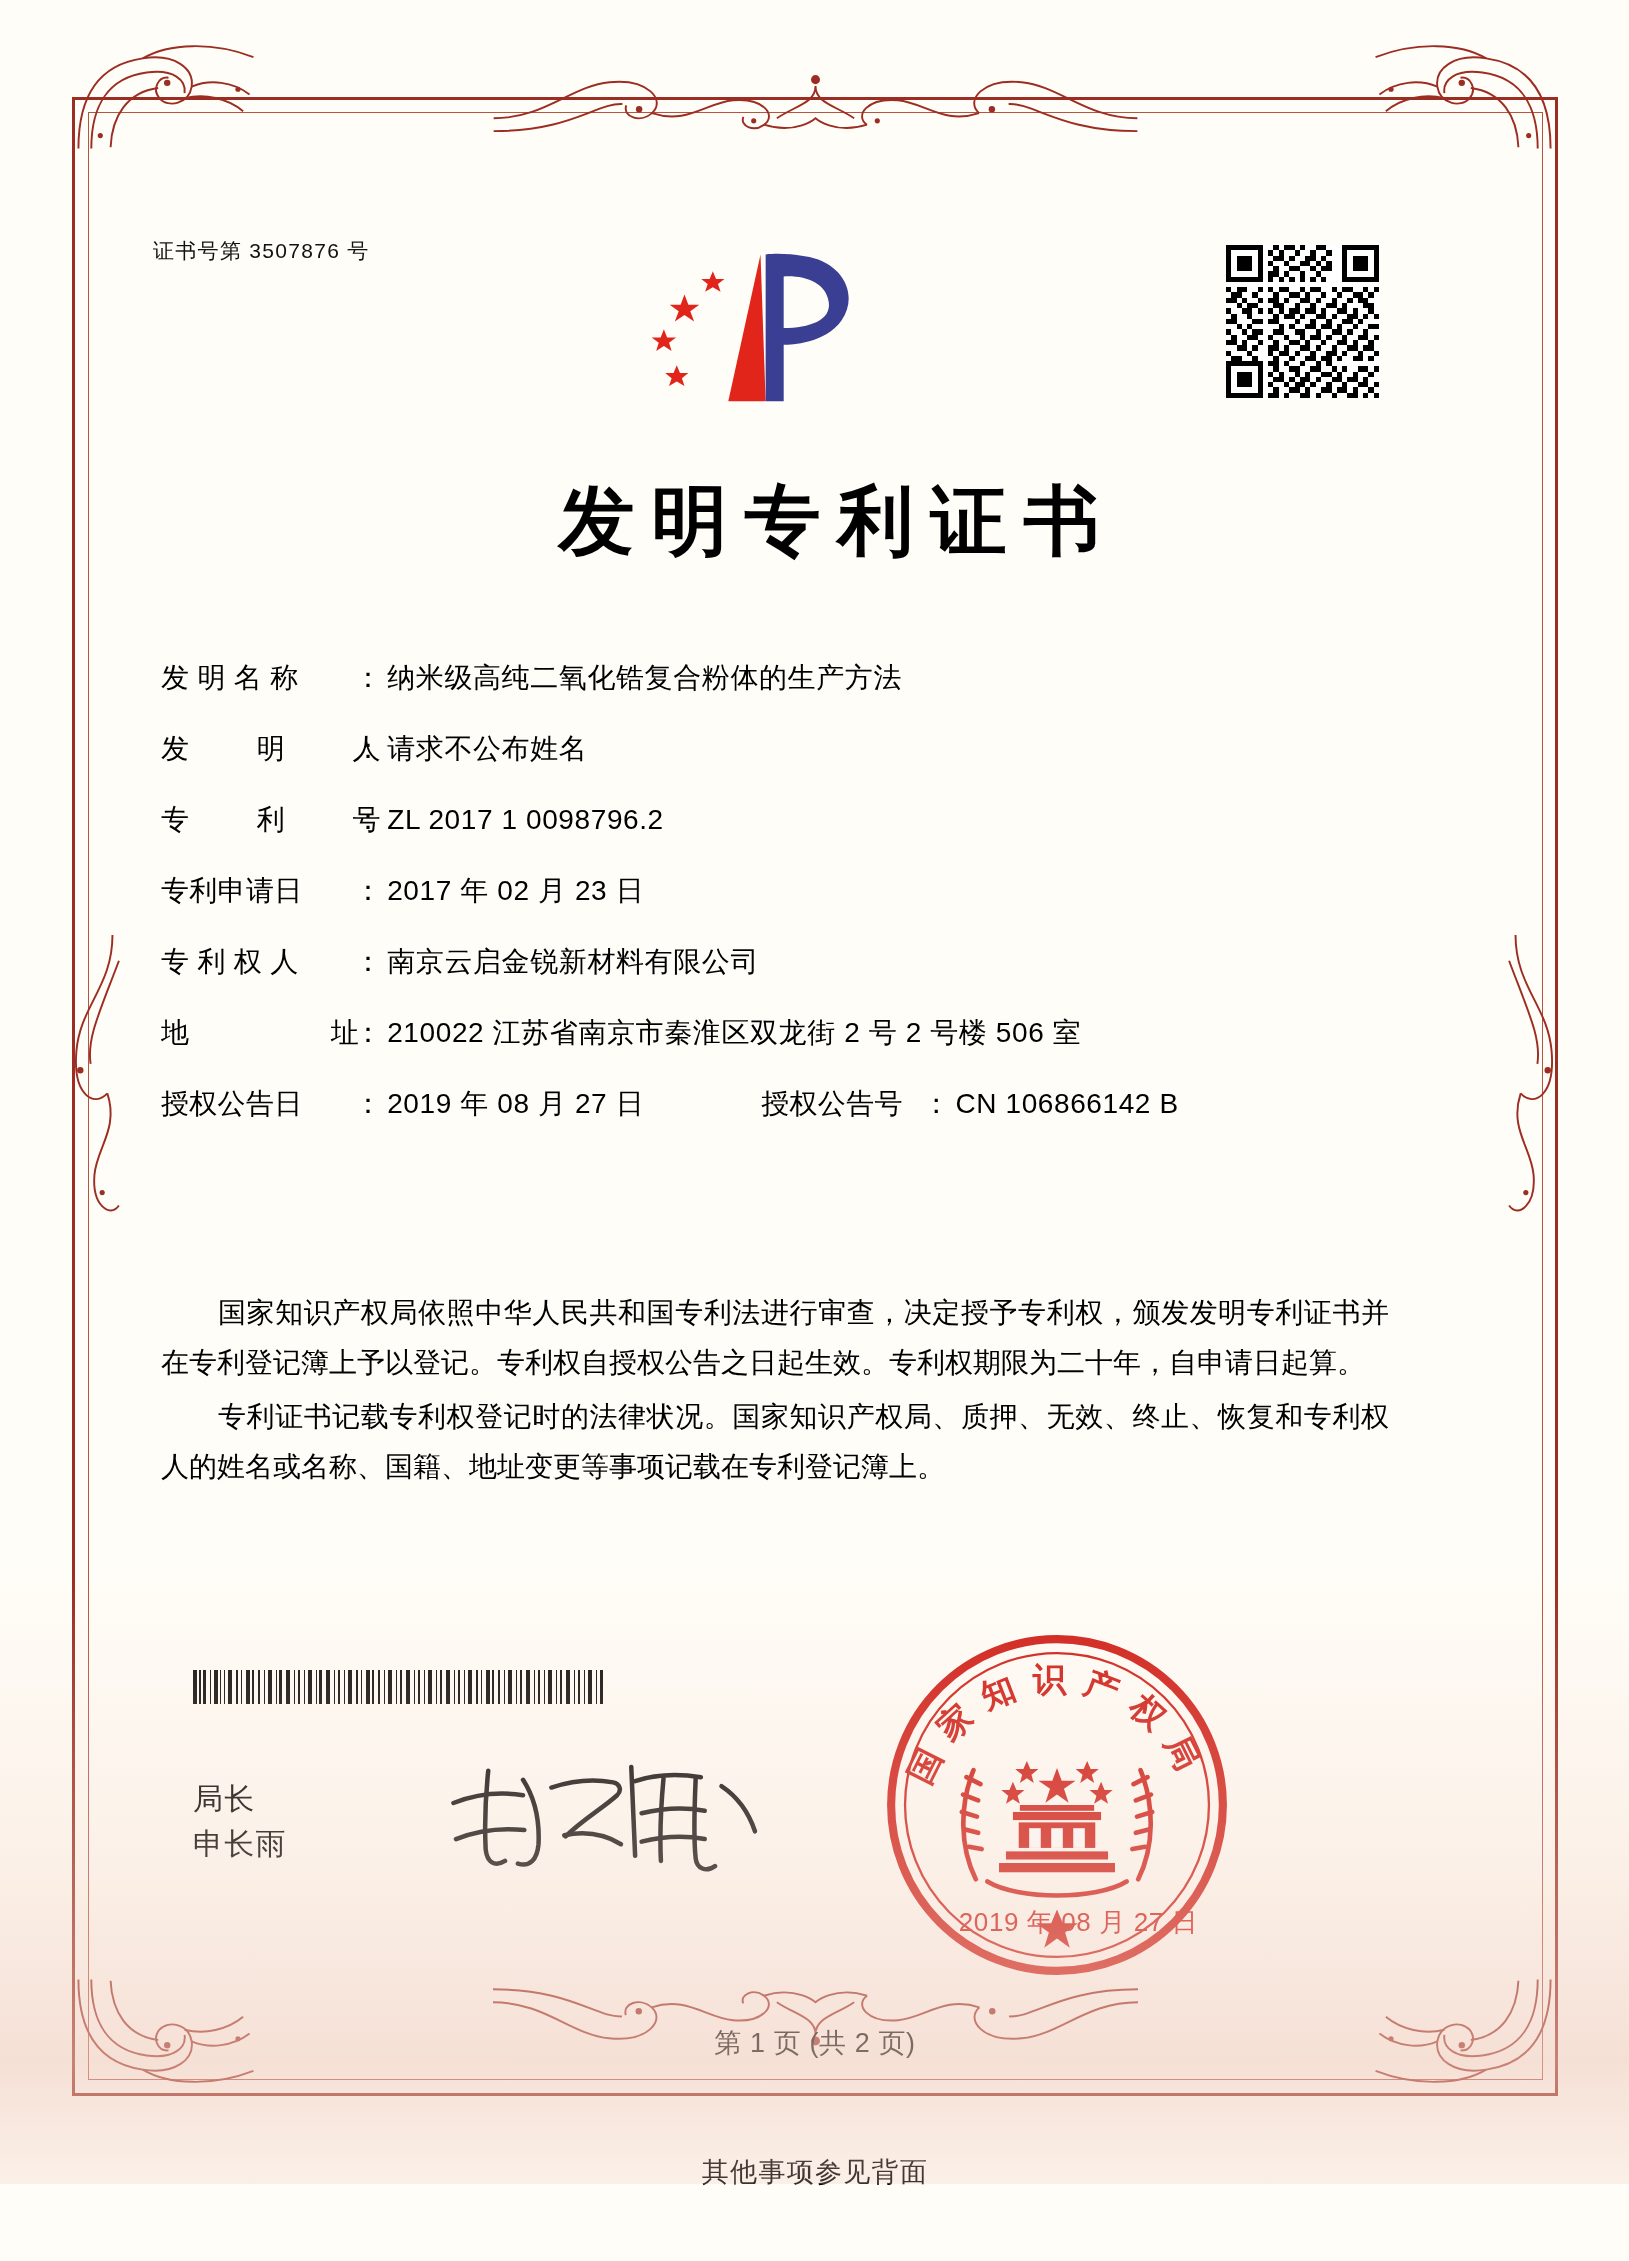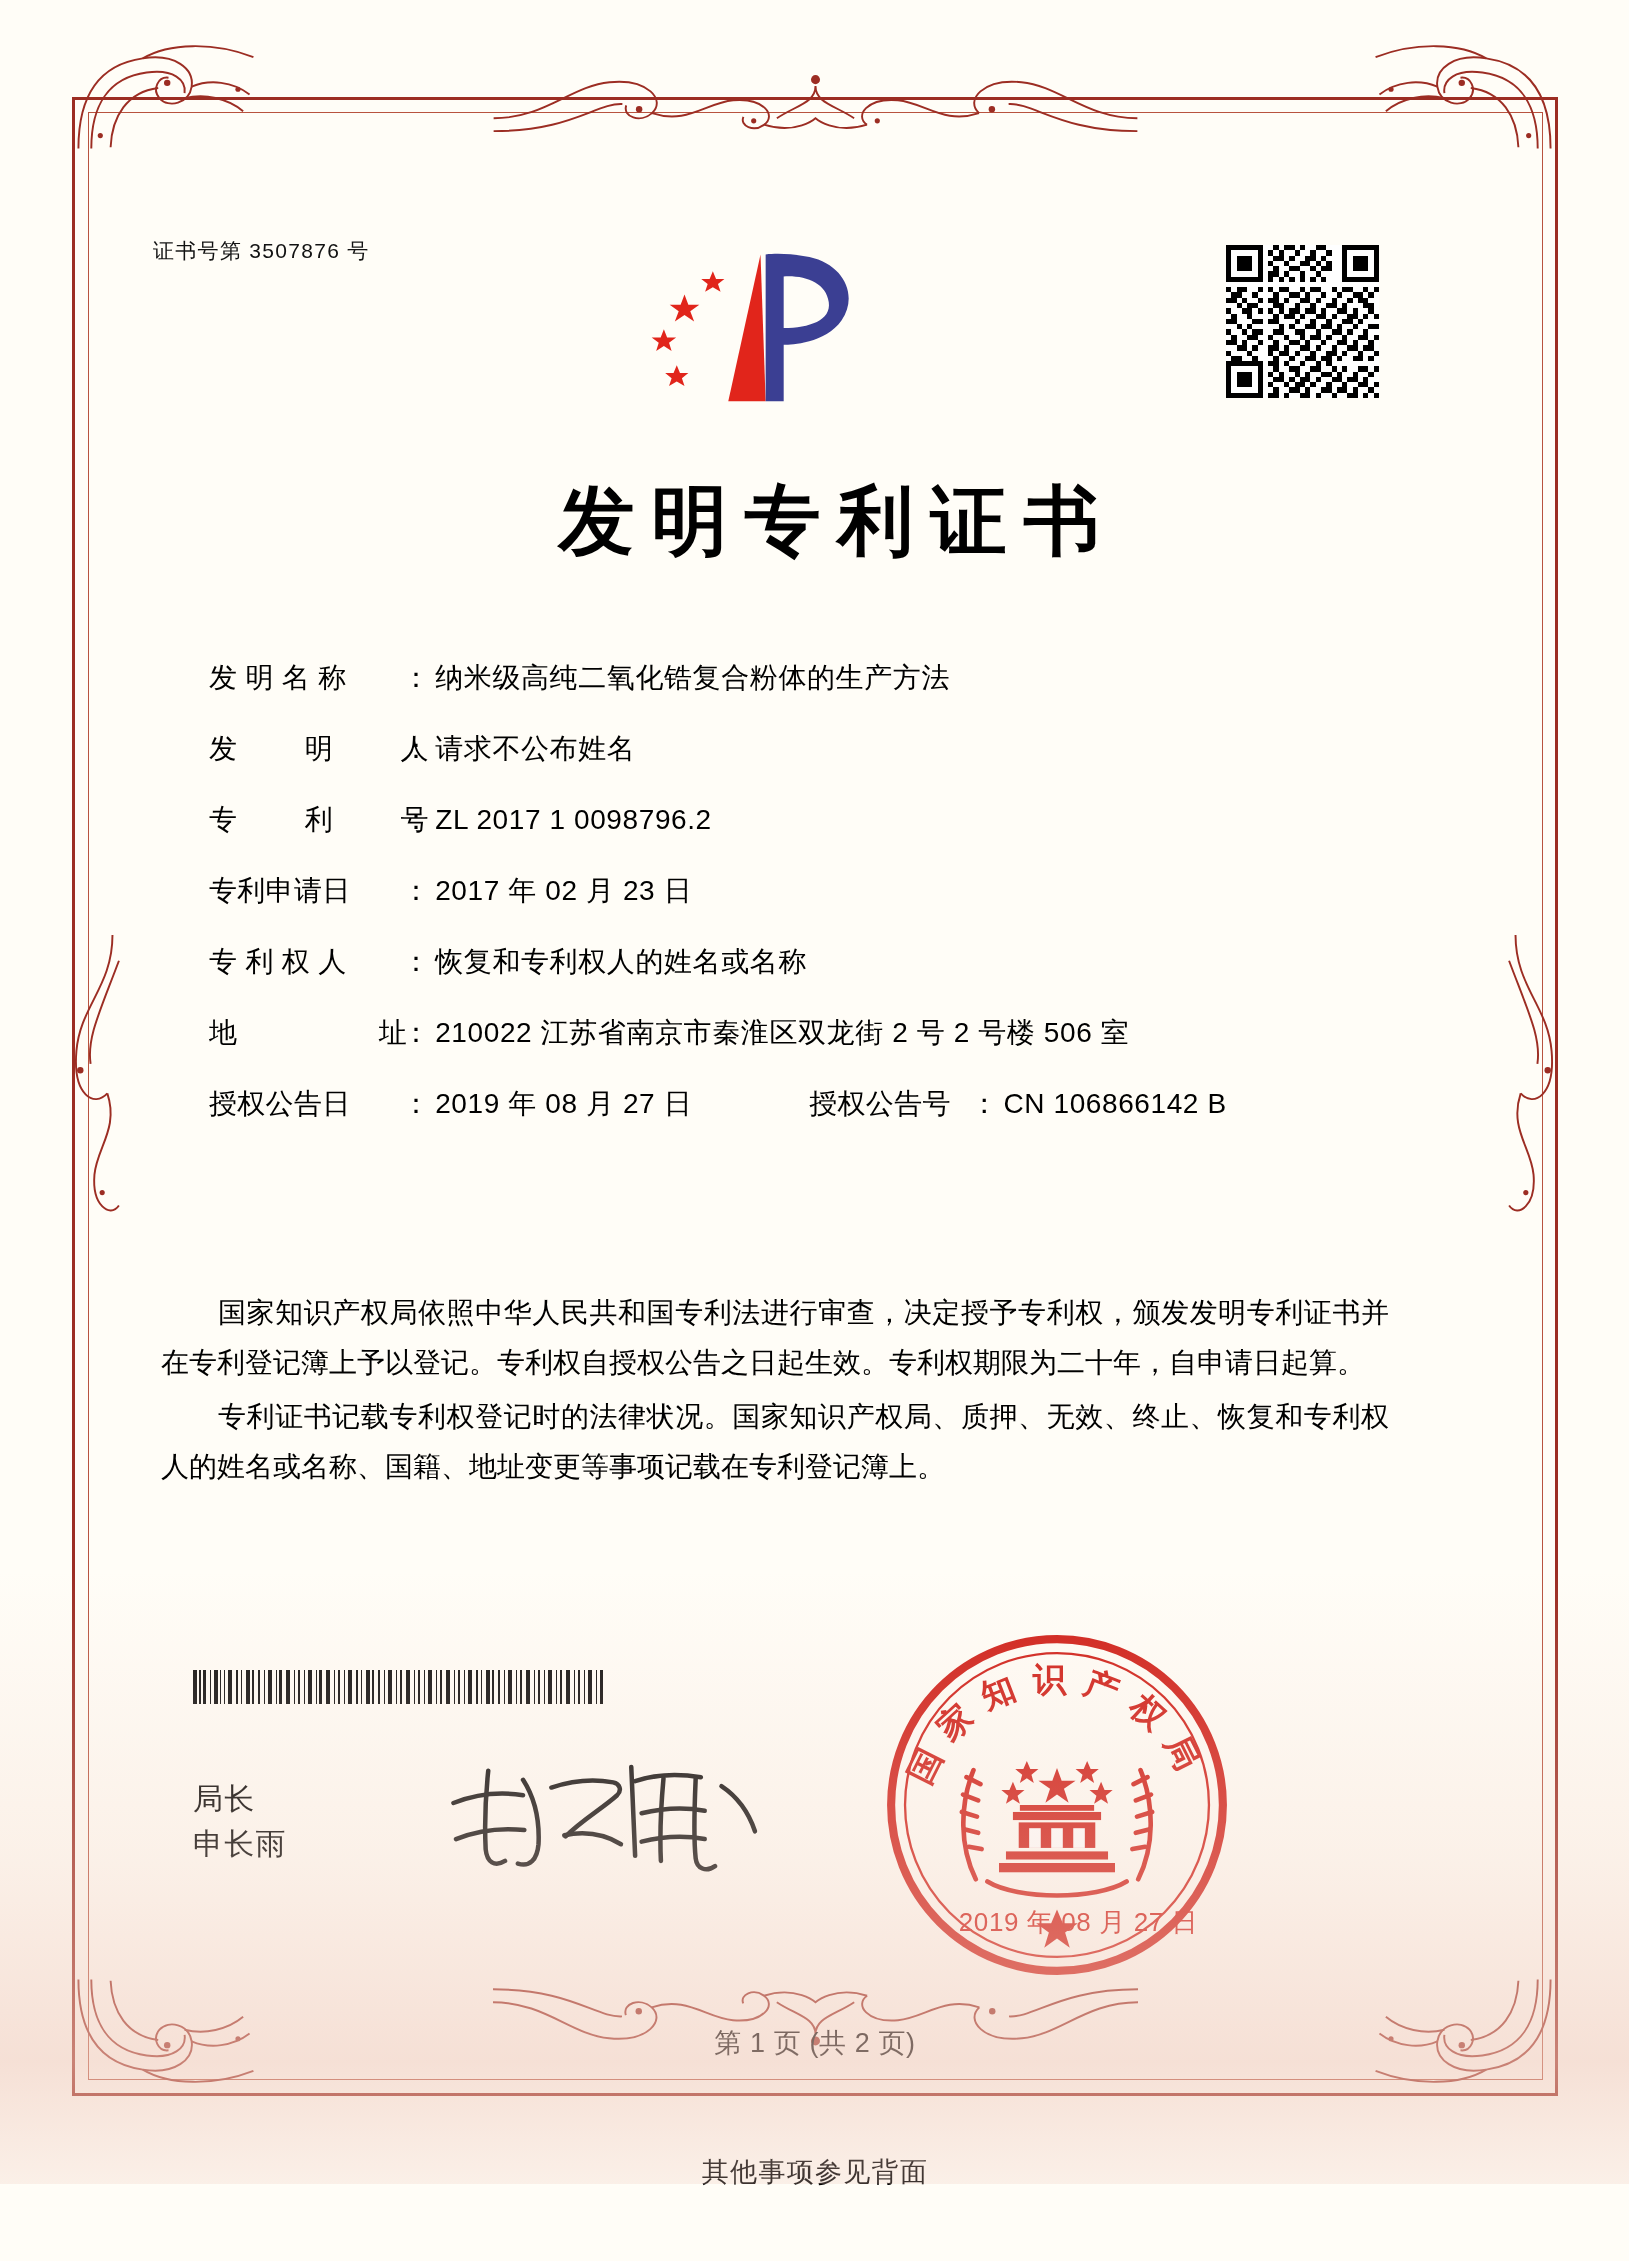--- a/index.html
+++ b/index.html
@@ -157,21 +157,20 @@
   .field-row {
     display: flex;
     align-items: baseline;
     margin-bottom: 33px;
     white-space: nowrap;
   }
   .field-label {
     width: 193px;
     flex: none;
     letter-spacing: 0.3px;
-    margin-left: 48px;
   }
   .field-label.spread-3 { letter-spacing: 30px; }
   .field-label.spread-2 { letter-spacing: 67px; }
   .field-colon {
     flex: none;
     margin-right: 5.2px;
   }
   .field-value { letter-spacing: 0.6px; }
 
   .field-row.double .field-value { margin-right: 77px; }
@@ -674,21 +673,21 @@
 
     <div class="field-row">
       <span class="field-label">专利申请日</span>
       <span class="field-colon">：</span>
       <span class="field-value">2017 年 02 月 23 日</span>
     </div>
 
     <div class="field-row">
       <span class="field-label">专 利 权 人</span>
       <span class="field-colon">：</span>
-      <span class="field-value">恢复和专利权人的姓名或名称</span>
+      <span class="field-value">南京云启金锐新材料有限公司</span>
     </div>
 
     <div class="field-row">
       <span class="field-label spread-2">地 址</span>
       <span class="field-colon">：</span>
       <span class="field-value">210022 江苏省南京市秦淮区双龙街 2 号 2 号楼 506 室</span>
     </div>
 
     <div class="field-row double">
       <span class="field-label">授权公告日</span>

